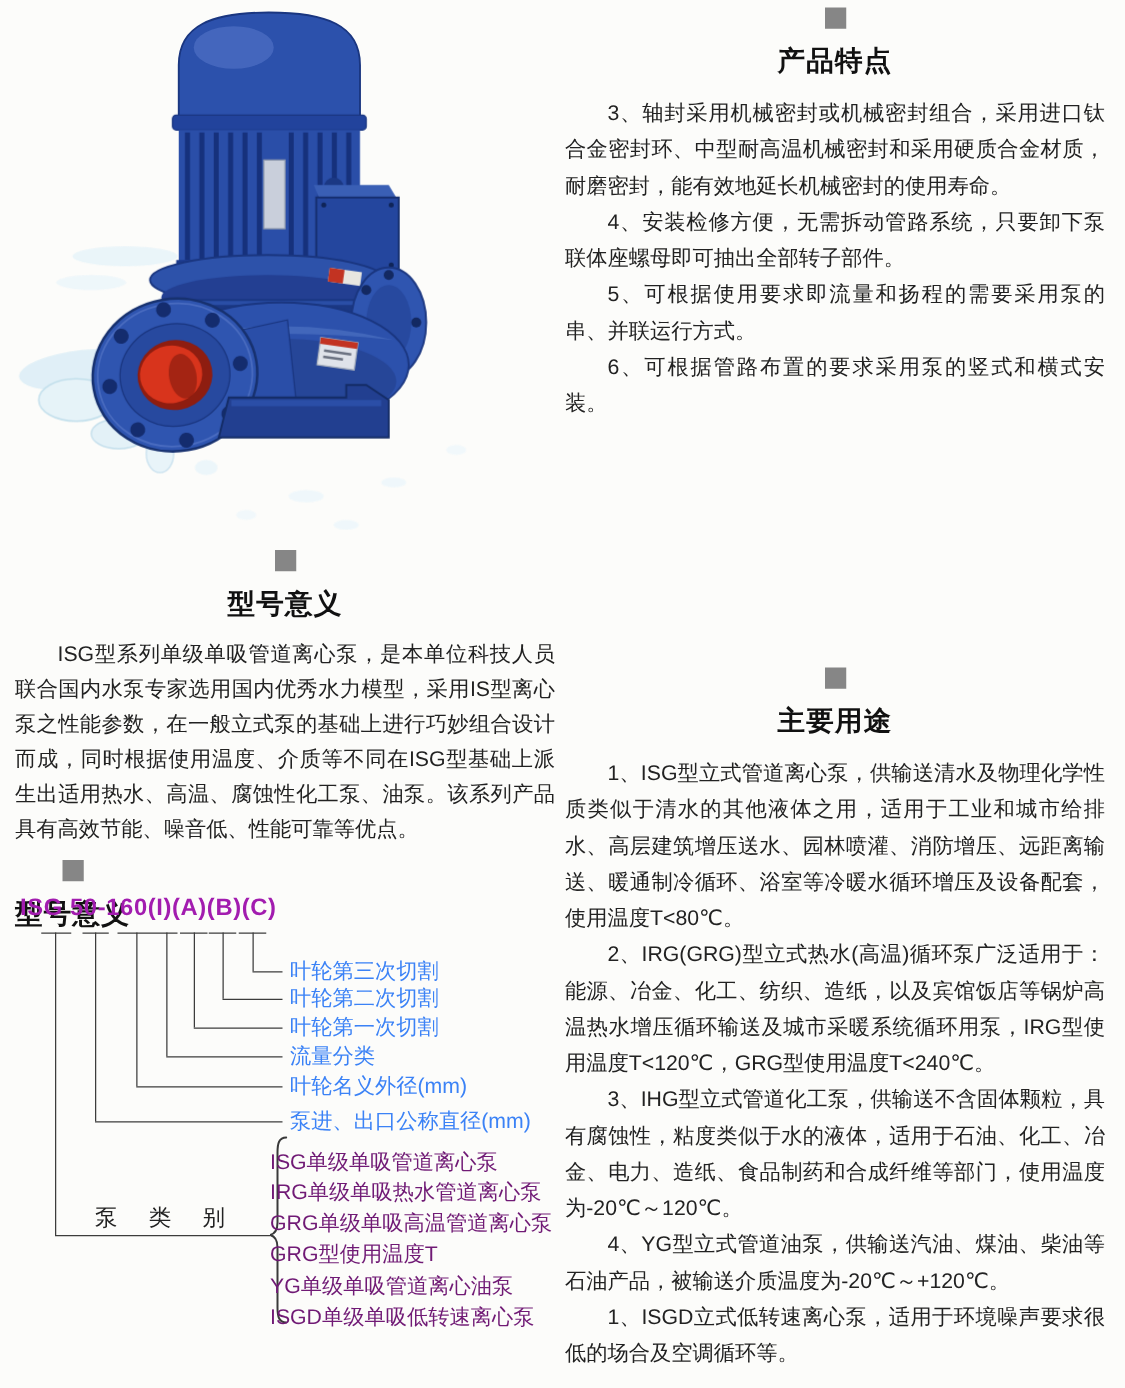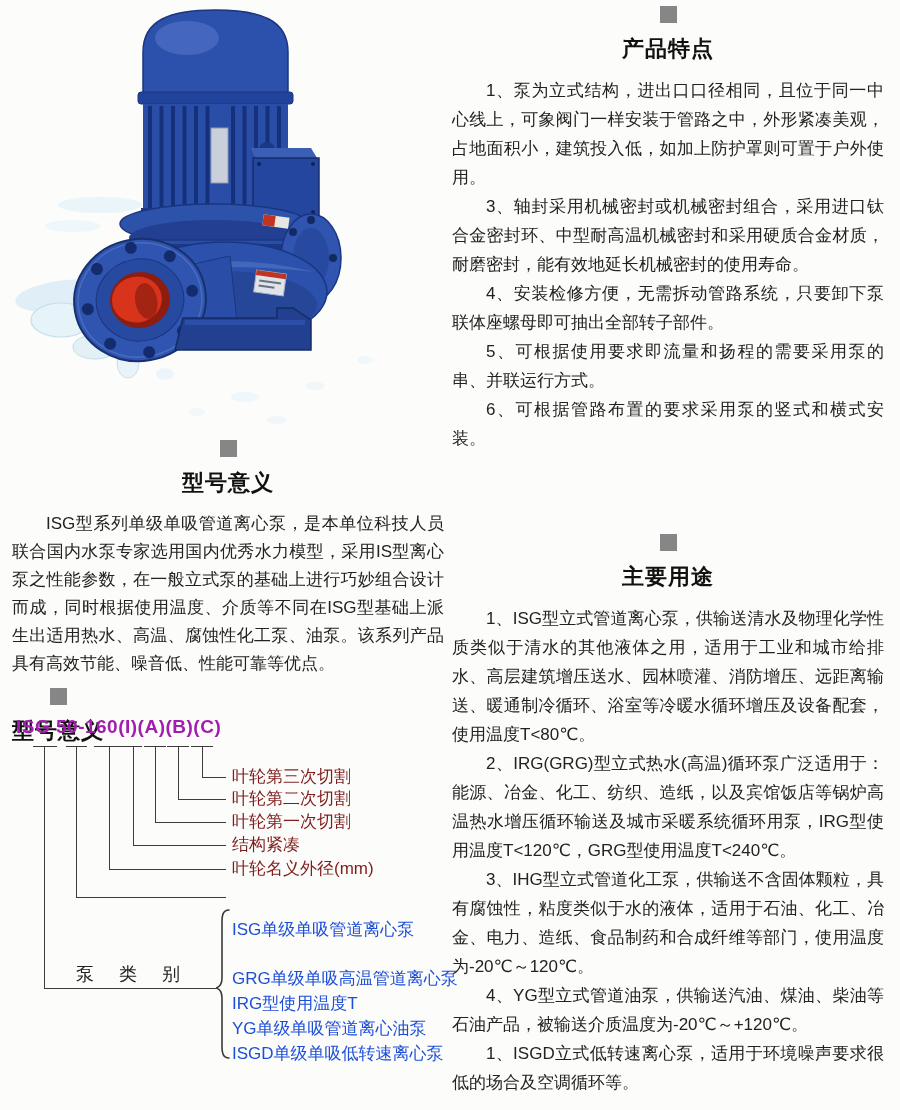--- a/index.html
+++ b/index.html
@@ -15,22 +15,22 @@
   .body-text p{margin:0;text-indent:2em;}
   .overview{position:absolute;left:12px;top:440px;width:432px;}
   .overview .body-text{line-height:28px;}
   .features{position:absolute;left:452px;top:6px;width:432px;}
   .uses{position:absolute;left:452px;top:534px;width:432px;}
   .model-section{position:absolute;left:12px;top:688px;width:440px;height:390px;}
   .model-code{position:absolute;left:4px;top:28px;font-size:19px;font-weight:600;letter-spacing:.5px;color:#a21caf;white-space:nowrap;}
   .hline,.vline{position:absolute;background:#3c3c3c;}
   .hline{height:1px;}
   .vline{width:1px;}
-  .callout{position:absolute;left:220px;font-size:17px;color:#7f1d1d;white-space:nowrap;line-height:24px;}
-  .cat-item{position:absolute;left:220px;font-size:17px;color:#1d4ed8;white-space:nowrap;line-height:25px;}
+  .callout{position:absolute;left:220px;font-size:17px;color:#3b82f6;white-space:nowrap;line-height:24px;}
+  .cat-item{position:absolute;left:204px;font-size:17px;color:#701a75;white-space:nowrap;line-height:25px;}
   .cat-label{position:absolute;left:64px;top:274px;font-size:18px;letter-spacing:10px;color:#222;white-space:nowrap;}
   .pump-wrap{position:absolute;left:15px;top:0;width:420px;height:435px;}
 </style>
 </head>
 <body>
 
 <div class="pump-wrap">
   <svg width="420" height="435" viewBox="0 0 420 435">
 
     <g opacity="0.9">
@@ -177,41 +177,42 @@
   <div class="hline" style="left:166px;top:111px;width:48px"></div>
   <div class="hline" style="left:143px;top:134px;width:71px"></div>
   <div class="hline" style="left:121px;top:157px;width:93px"></div>
   <div class="hline" style="left:97px;top:181px;width:117px"></div>
   <div class="hline" style="left:64px;top:209px;width:150px"></div>
   <div class="hline" style="left:32px;top:300px;width:172px"></div>
 
   <div class="callout" style="top:77px">叶轮第三次切割</div>
   <div class="callout" style="top:99px">叶轮第二次切割</div>
   <div class="callout" style="top:122px">叶轮第一次切割</div>
-  <div class="callout" style="top:145px">结构紧凑</div>
+  <div class="callout" style="top:145px">流量分类</div>
   <div class="callout" style="top:169px">叶轮名义外径(mm)</div>
+  <div class="callout" style="top:197px">泵进、出口公称直径(mm)</div>
 
   <div class="cat-label">泵 类 别</div>
   <svg style="position:absolute;left:204px;top:220px" width="14" height="152" viewBox="0 0 14 152">
     <path d="M13,2 C7,2 6,7 6,14 L6,70 C6,76 4,79 0,80 C4,81 6,84 6,90 L6,138 C6,145 7,150 13,150" fill="none" stroke="#3a3a3a" stroke-width="1.6" stroke-linecap="round"></path>
   </svg>
   <div class="cat-item" style="top:229px">ISG单级单吸管道离心泵</div>
+  <div class="cat-item" style="top:253px">IRG单级单吸热水管道离心泵</div>
   <div class="cat-item" style="top:278px">GRG单级单吸高温管道离心泵</div>
-  <div class="cat-item" style="top:303px">IRG型使用温度T</div>
+  <div class="cat-item" style="top:303px">GRG型使用温度T</div>
   <div class="cat-item" style="top:328px">YG单级单吸管道离心油泵</div>
   <div class="cat-item" style="top:353px">ISGD单级单吸低转速离心泵</div>
 </div>
 
 <div class="features">
   <div class="sec-head">
     <span class="sq"></span>
     <span class="sec-title">产品特点</span>
   </div>
   <div class="body-text">
-    <p>1、泵为立式结构，进出口口径相同，且位于同一中心线上，可象阀门一样安装于管路之中，外形紧凑美观，占地面积小，建筑投入低，如加上防护罩则可置于户外使用。</p>
     <p>3、轴封采用机械密封或机械密封组合，采用进口钛合金密封环、中型耐高温机械密封和采用硬质合金材质，耐磨密封，能有效地延长机械密封的使用寿命。</p>
     <p>4、安装检修方便，无需拆动管路系统，只要卸下泵联体座螺母即可抽出全部转子部件。</p>
     <p>5、可根据使用要求即流量和扬程的需要采用泵的串、并联运行方式。</p>
     <p>6、可根据管路布置的要求采用泵的竖式和横式安装。</p>
   </div>
 </div>
 
 <div class="uses">
   <div class="sec-head">
     <span class="sq"></span>

